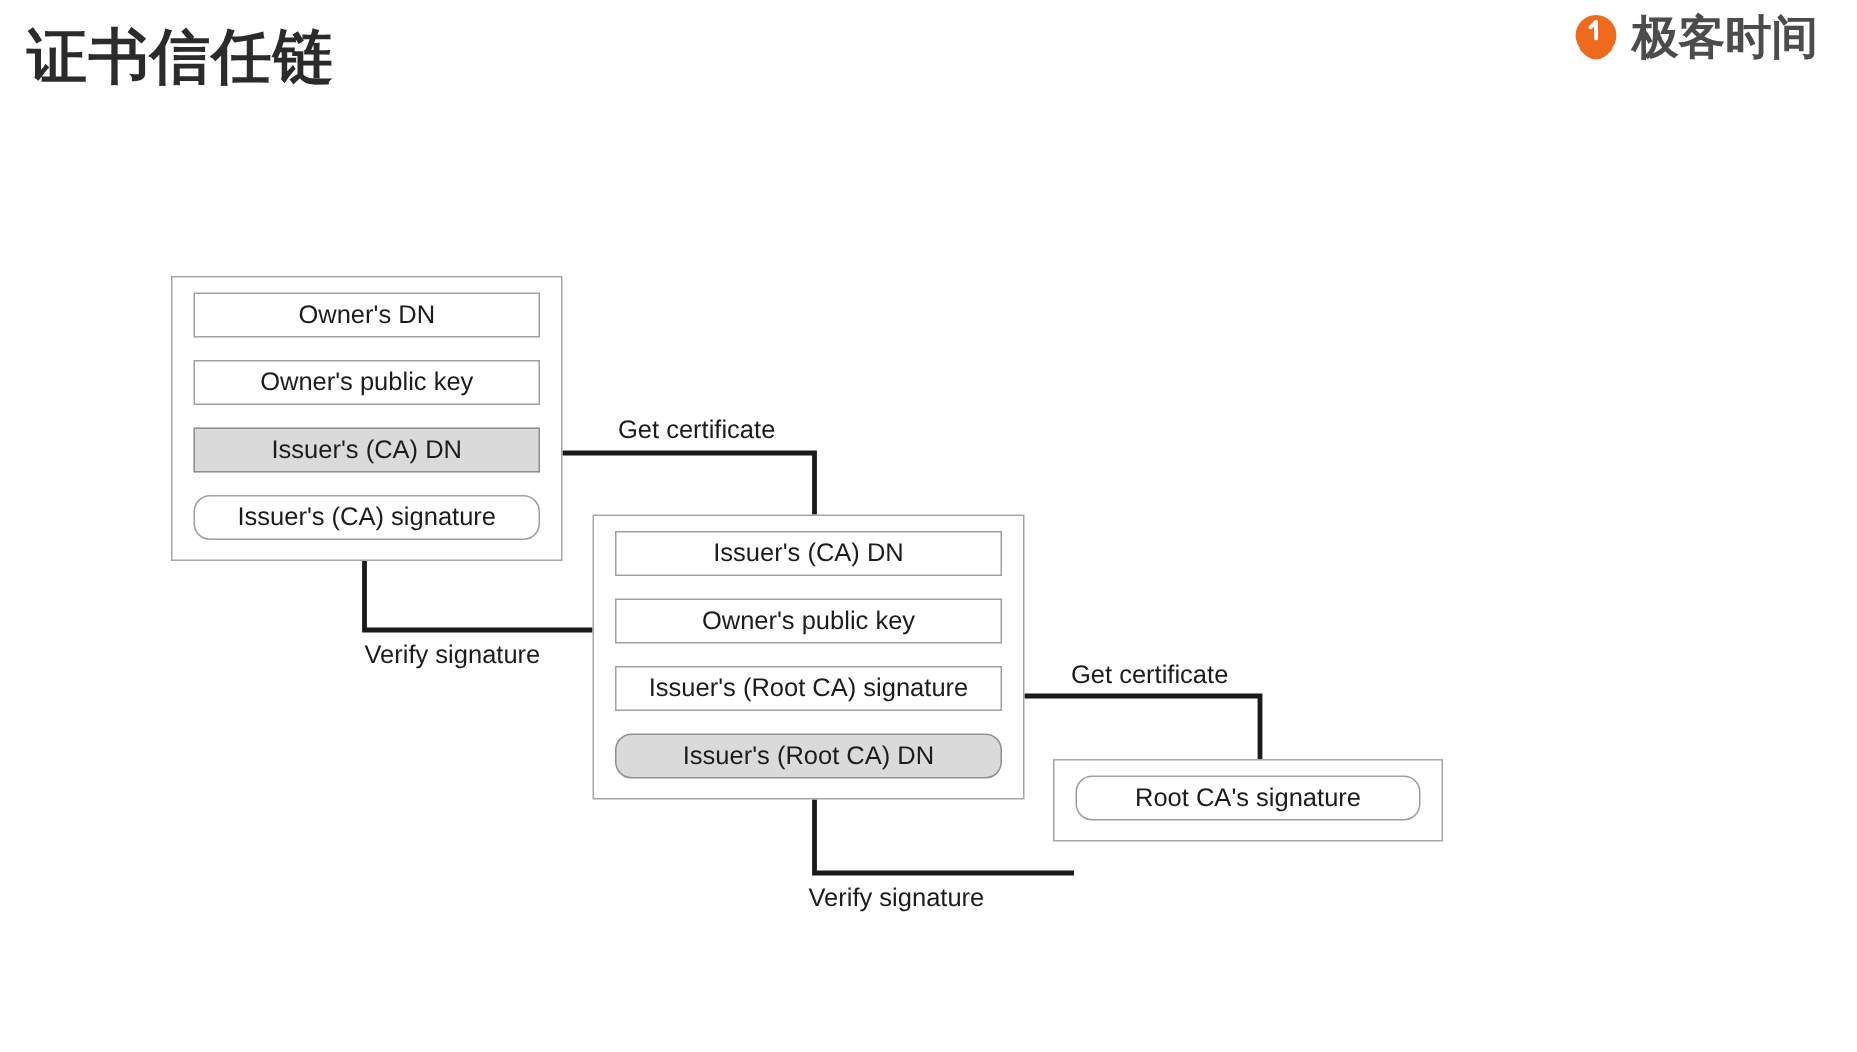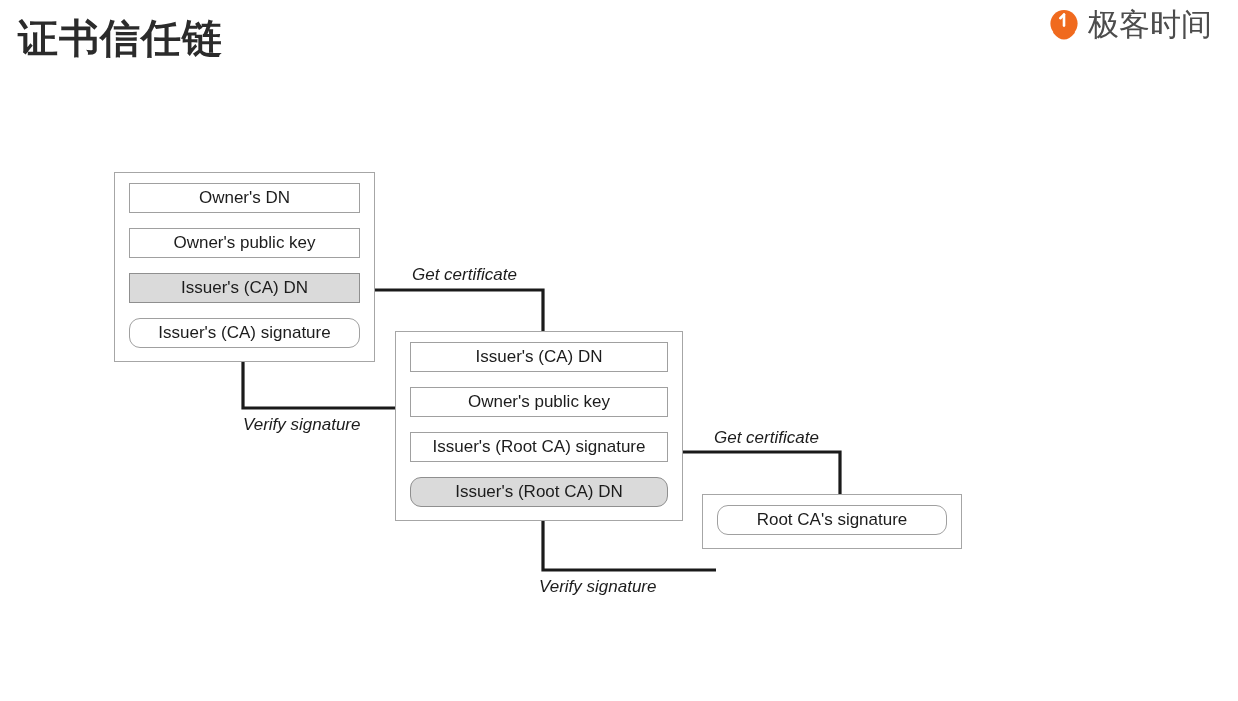--- a/index.html
+++ b/index.html
@@ -39,30 +39,30 @@
   }
   #brand-logo .logo-mark {
     width: 34px;
     height: 34px;
     flex: 0 0 auto;
     display: block;
   }
   #brand-logo .logo-text {
     font-size: 31px;
     line-height: 34px;
-    font-weight: 400;
+    font-weight: 700;
     color: #4c4c4c;
     white-space: nowrap;
   }
 
   
   #diagram {
     position: absolute;
     left: 0;
-    top: 4px;
+    top: 16px;
     width: 1238px;
     height: 527px;
   }
   #wire-layer {
     position: absolute;
     left: 0;
     top: 0;
     width: 1238px;
     height: 701px;
     pointer-events: none;
@@ -99,21 +99,20 @@
   }
 
   #cert-card-leaf      { left: 114px; top: 168px; width: 261px; }
   #cert-card-intermediate { left: 395px; top: 327px; width: 288px; }
   #cert-card-root      { left: 702px; top: 490px; width: 260px; }
 
   
   .edge-label {
     position: absolute;
     font-size: 17px;
-    font-style: italic;
     color: #1c1c1c;
     white-space: nowrap;
   }
   #label-get-certificate-1  { left: 412px; top: 261px; }
   #label-verify-signature-1 { left: 243px; top: 411px; }
   #label-get-certificate-2  { left: 714px; top: 424px; }
   #label-verify-signature-2 { left: 539px; top: 573px; }
 </style>
 </head>
 <body>

